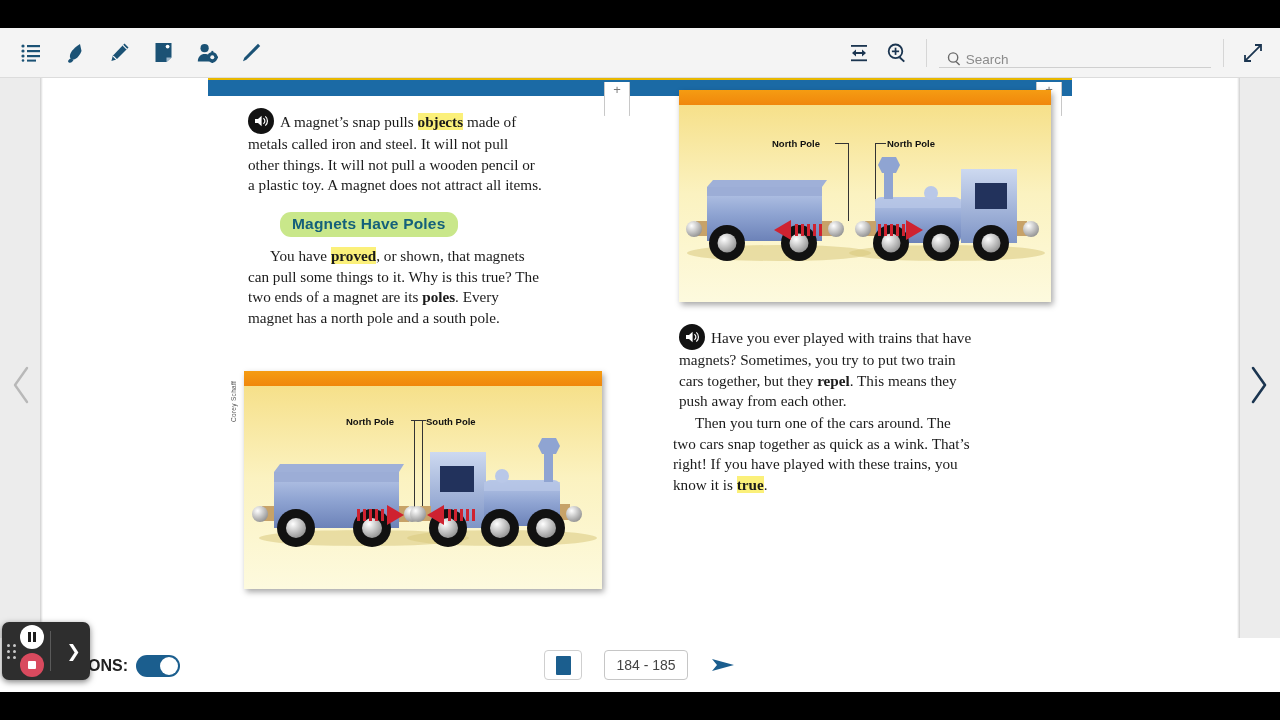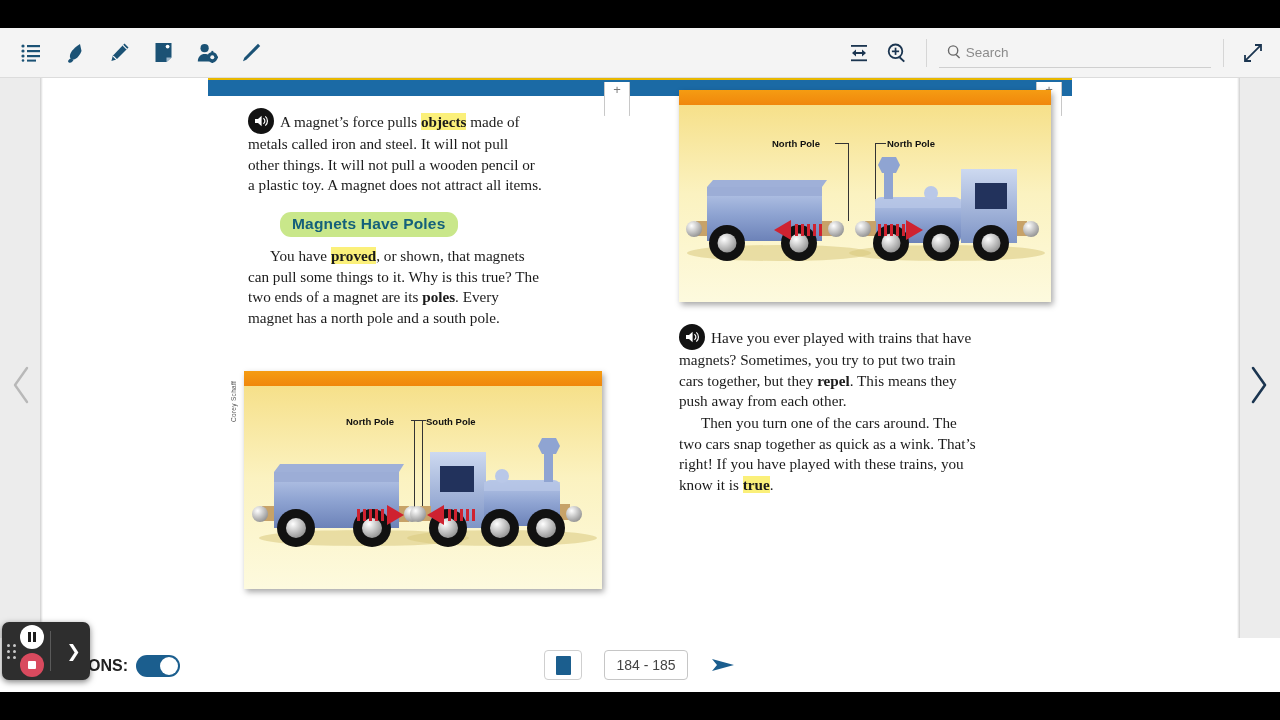--- a/index.html
+++ b/index.html
@@ -23,21 +23,21 @@
   .tool-group-left { display: flex; align-items: center; padding-left: 14px; gap: 10px; }
   .tool-btn {
     width: 34px; height: 34px; display: flex; align-items: center; justify-content: center;
     border-radius: 3px; cursor: pointer;
   }
   .tool-spacer { flex: 1; }
   .tool-group-right { display: flex; align-items: center; padding-right: 10px; gap: 4px; }
   .vsep { width: 1px; height: 28px; background: #d6d6d6; margin: 0 8px; }
 
   .searchbox {
-    display: flex; align-items: center; gap: 4px;
+    display: flex; align-items: flex-end; gap: 4px;
     width: 272px; height: 30px; padding: 0 8px;
     border-bottom: 1px solid #cfcfcf; background: transparent;
   }
   .searchbox input {
     border: 0; outline: 0; background: transparent; width: 100%;
     font-family: "Liberation Sans", sans-serif; font-size: 13.5px; color: #333;
   }
   .searchbox input::placeholder { color: #8b8b8b; }
 
   
@@ -317,21 +317,21 @@
 
       <div class="page page-left">
 
         <div class="col ptext" style="left:40px; top:12px; width:295px;">
           <span class="audio-icon">
             <svg width="16" height="16" viewBox="0 0 16 16">
               <path d="M2 6 H5 L8.6 2.8 V13.2 L5 10 H2 Z" fill="#fff"></path>
               <path d="M10.4 5.2 A3.4 3.4 0 0 1 10.4 10.8" fill="none" stroke="#fff" stroke-width="1.2"></path>
               <path d="M12.3 3.4 A6 6 0 0 1 12.3 12.6" fill="none" stroke="#fff" stroke-width="1.2"></path>
             </svg>
-          </span><span>A magnet’s force pulls </span><span class="hl-yellow">objects</span><span> made of metals called iron and steel. It will not pull other things. It will not pull a wooden pencil or a plastic toy. A magnet does not attract all items.</span>
+          </span><span>A magnet’s snap pulls </span><span class="hl-yellow">objects</span><span> made of metals called iron and steel. It will not pull other things. It will not pull a wooden pencil or a plastic toy. A magnet does not attract all items.</span>
         </div>
 
         <div class="col" style="left:72px; top:116px;">
           <span class="section-head">Magnets Have Poles</span>
         </div>
 
         <div class="col ptext" style="left:40px; top:150px; width:295px;">
           <span class="indent"></span><span>You have </span><span class="hl-yellow">proved</span><span>, or shown, that magnets can pull some things to it. Why is this true? The two ends of a magnet are its </span><span class="bold">poles</span><span>. Every magnet has a north pole and a south pole.</span>
         </div>
 
@@ -509,21 +509,21 @@
         <div class="col ptext" style="left:38px; top:228px; width:302px;">
           <span class="audio-icon">
             <svg width="16" height="16" viewBox="0 0 16 16">
               <path d="M2 6 H5 L8.6 2.8 V13.2 L5 10 H2 Z" fill="#fff"></path>
               <path d="M10.4 5.2 A3.4 3.4 0 0 1 10.4 10.8" fill="none" stroke="#fff" stroke-width="1.2"></path>
               <path d="M12.3 3.4 A6 6 0 0 1 12.3 12.6" fill="none" stroke="#fff" stroke-width="1.2"></path>
             </svg>
           </span><span>Have you ever played with trains that have magnets? Sometimes, you try to put two train cars together, but they </span><span class="bold">repel</span><span>. This means they push away from each other.</span>
         </div>
 
-        <div class="col ptext" style="left:38px; top:317px; width:302px;">
+        <div class="col ptext" style="left:32px; top:317px; width:302px;">
           <span class="indent"></span><span>Then you turn one of the cars around. The two cars snap together as quick as a wink. That’s right! If you have played with these trains, you know it is </span><span class="hl-yellow">true</span><span>.</span>
         </div>
 
 
         <div class="folio" style="right:28px; bottom:10px;">185</div>
       </div>
     </div>
   </div>
 
   <div class="bottombar">

